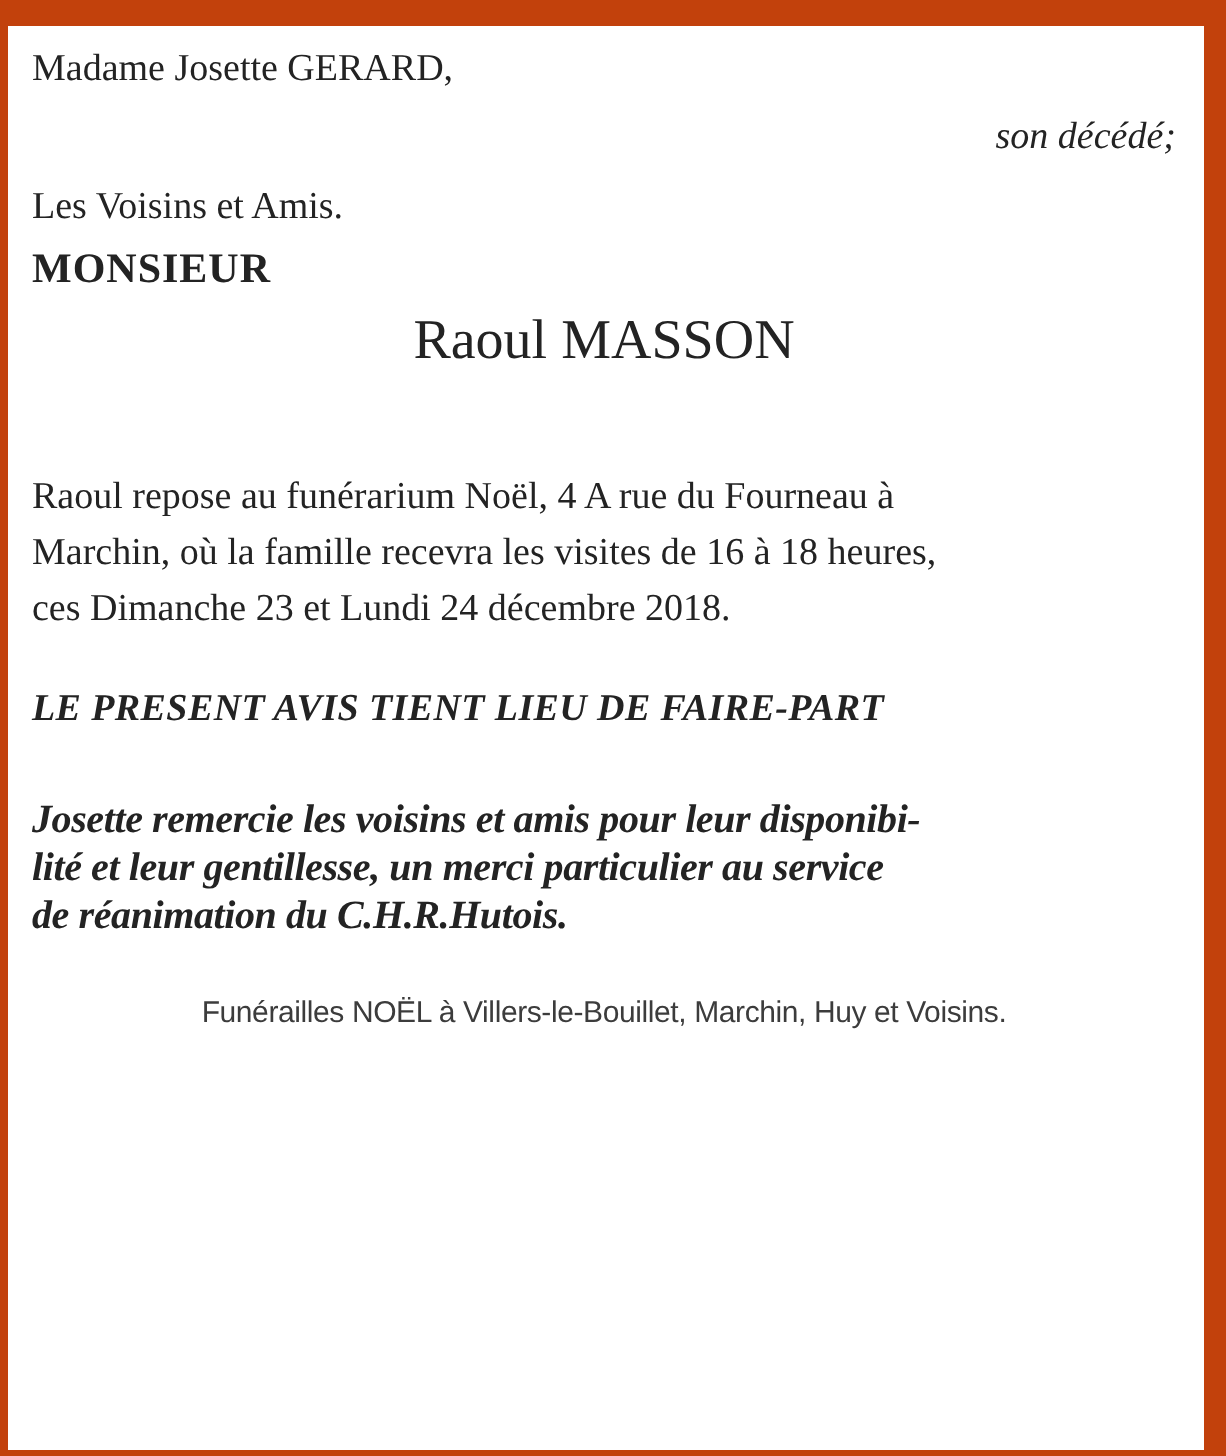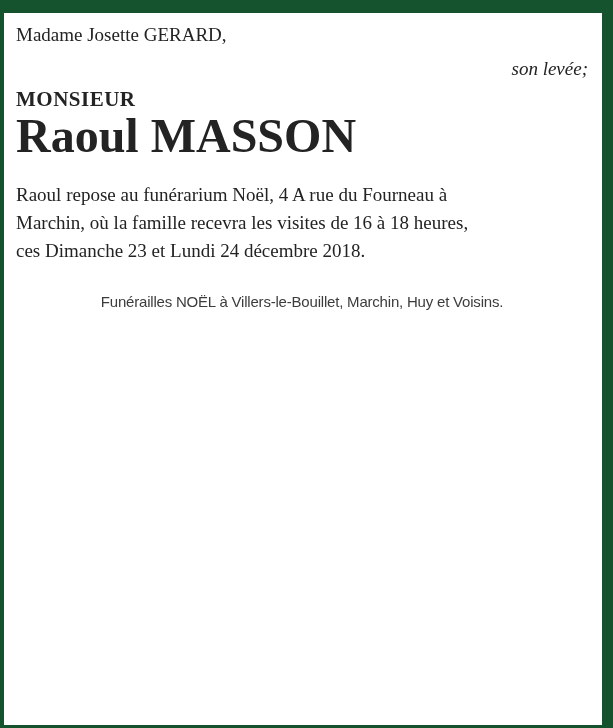--- a/index.html
+++ b/index.html
@@ -7,21 +7,21 @@
     padding: 0;
     width: 613px;
     height: 728px;
     overflow: hidden;
     background: #a9abae;
   }
   .scan-frame {
     position: relative;
     width: 613px;
     height: 728px;
-    background: #14532d;
+    background: #c2410c;
   }
   .page {
     position: absolute;
     left: 4px;
     top: 13px;
     width: 598px;
     height: 712px;
     background: #ffffff;
     box-sizing: border-box;
     padding: 8px 14px 0 12px;
@@ -45,26 +45,27 @@
   .civility {
     margin: 1px 0 0 0;
     text-align: left;
     font-weight: bold;
     font-size: 21px;
     line-height: 30px;
     letter-spacing: 0.5px;
   }
   .deceased-name {
     margin: 0;
-    font-weight: bold;
-    font-size: 48px;
+    text-align: center;
+    font-weight: normal;
+    font-size: 28px;
     line-height: 44px;
   }
   .birth-death { margin-top: 2px; }
-  .para-gap    { margin-top: 23px; }
+  .para-gap    { margin-top: 42px; }
   .faire-part {
     margin-top: 22px;
     font-weight: bold;
     font-style: italic;
     font-size: 19px;
     line-height: 28px;
     letter-spacing: 0.2px;
   }
   .thanks {
     margin-top: 29px;
@@ -86,35 +87,40 @@
   }
 </style>
 </head>
 <body>
 
 <div class="scan-frame">
   <div class="page">
 
     <p class="line">Madame Josette GERARD,</p>
 
-    <p class="line relation">son levée;</p>
+    <p class="line relation">son décédé;</p>
 
+    <p class="line neighbors">Les Voisins et Amis.</p>
 
 
     <p class="civility">MONSIEUR</p>
 
     <p class="deceased-name">Raoul MASSON</p>
 
 
     <p class="line para-gap">Raoul repose au funérarium Noël, 4 A rue du Fourneau à
 Marchin, où la famille recevra les visites de 16 à 18 heures,
 ces Dimanche 23 et Lundi 24 décembre 2018.</p>
 
 
+    <p class="line faire-part">LE PRESENT AVIS TIENT LIEU DE FAIRE-PART</p>
 
+    <p class="line thanks">Josette remercie les voisins et amis pour leur disponibi-
+lité et leur gentillesse, un merci particulier au service
+de réanimation du C.H.R.Hutois.</p>
 
     <div class="footer">
       <div>Funérailles NOËL à Villers-le-Bouillet, Marchin, Huy et Voisins.</div>
       
     </div>
 
   </div>
 </div>
 
 </body></html>

